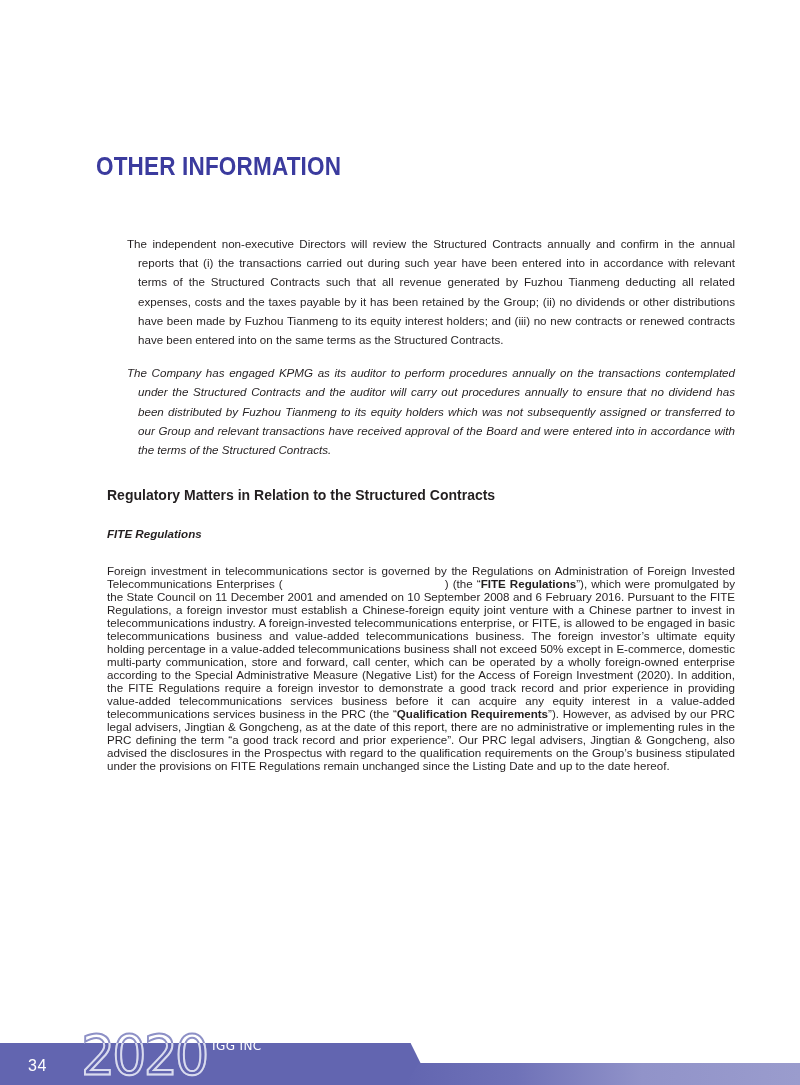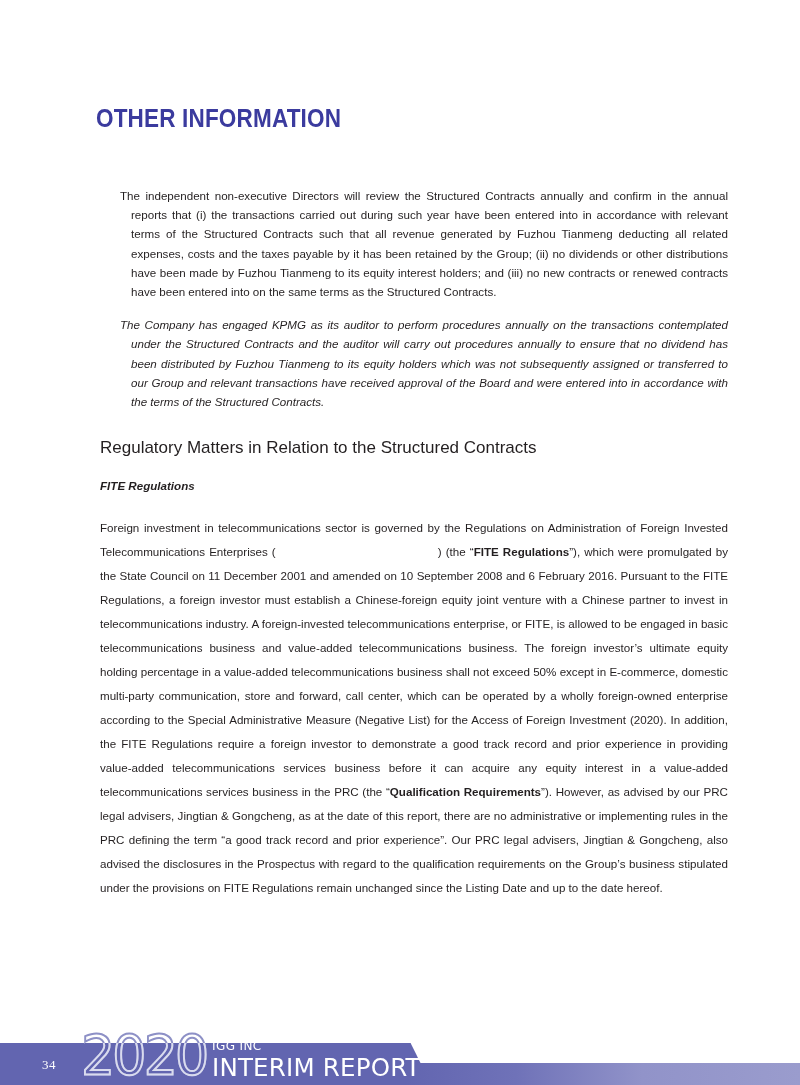--- a/index.html
+++ b/index.html
@@ -12,41 +12,42 @@
     background: #ffffff;
     font-family: "Liberation Sans", sans-serif;
     position: relative;
     overflow: hidden;
     -webkit-font-smoothing: antialiased;
   }
 
   .page {
     position: absolute;
     inset: 0;
+    margin-top: 48px;
   }
 
   
   .section-title {
     position: absolute;
     left: 96px;
     top: 104px;
     font-size: 25px;
     font-weight: 700;
     letter-spacing: 0.2px;
     color: #3b3b9e;
     font-family: "Liberation Sans Narrow", "Liberation Sans", sans-serif;
     transform: scaleX(0.90);
     transform-origin: left center;
     white-space: nowrap;
   }
 
   
   .content {
     position: absolute;
-    left: 100px;
+    left: 107px;
     top: 186px;
     width: 628px;
   }
 
   
   .p-indent {
     margin: 0 0 14px 20px;
     text-indent: 0;
     padding-left: 11px;
     font-size: 11.6px;
@@ -59,40 +60,40 @@
     margin-left: -11px;
   }
 
   .p-gap-lg { margin-bottom: 24px; font-style: italic; }
   .p-gap-xl { margin-bottom: 26px; }
 
   
   .heading-bold {
     margin: 0;
     padding-top: 3px;
-    font-size: 17px;
-    font-weight: 400;
+    font-size: 14px;
+    font-weight: 700;
     color: #231f20;
     line-height: 19px;
   }
   .heading-italic {
     margin: 0;
     padding-top: 19px;
     font-size: 11.6px;
     font-style: italic;
     color: #231f20;
     line-height: 19px;
   }
 
   
   .p-body {
     margin: 0;
     padding-top: 21px;
     font-size: 11.6px;
-    line-height: 24px;
+    line-height: 13px;
     color: #231f20;
     text-align: justify;
     text-justify: inter-word;
   }
   .p-body b { font-weight: 700; }
   .blank-cjk {
     display: inline-block;
     width: 162px;
   }
 
@@ -129,25 +130,24 @@
     height: 22px;
     background: linear-gradient(to right, #6265b0 0%, #6f72b8 28%, #9193c9 60%, #9a9ccd 100%);
     clip-path: polygon(14px 0, 100% 0, 100% 100%, 0 100%);
   }
 
   .page-number {
     position: absolute;
     left: 28px;
     top: 47px;
     width: 28px;
-    text-align: right;
+    text-align: left;
     color: #ffffff;
-    font-size: 13px;
+    font-size: 16px;
     letter-spacing: 0.5px;
-    font-family: Liberation Serif, serif;
   }
 
   
   .year-wrap {
     position: absolute;
     left: 81px;
     top: 14px;
     height: 62px;
     width: 130px;
     overflow: hidden;
@@ -233,17 +233,16 @@
 
     <div class="year-wrap">
       <div class="year-text">2020</div>
     </div>
     <div class="year-lower">
       <div class="year-text">2020</div>
     </div>
 
     <div class="brand">
       <div class="brand-line1">IGG INC</div>
-      <div class="brand-line2">INTERIM REPORT</div>
     </div>
   </div>
 
 </div>
 
 </body></html>

